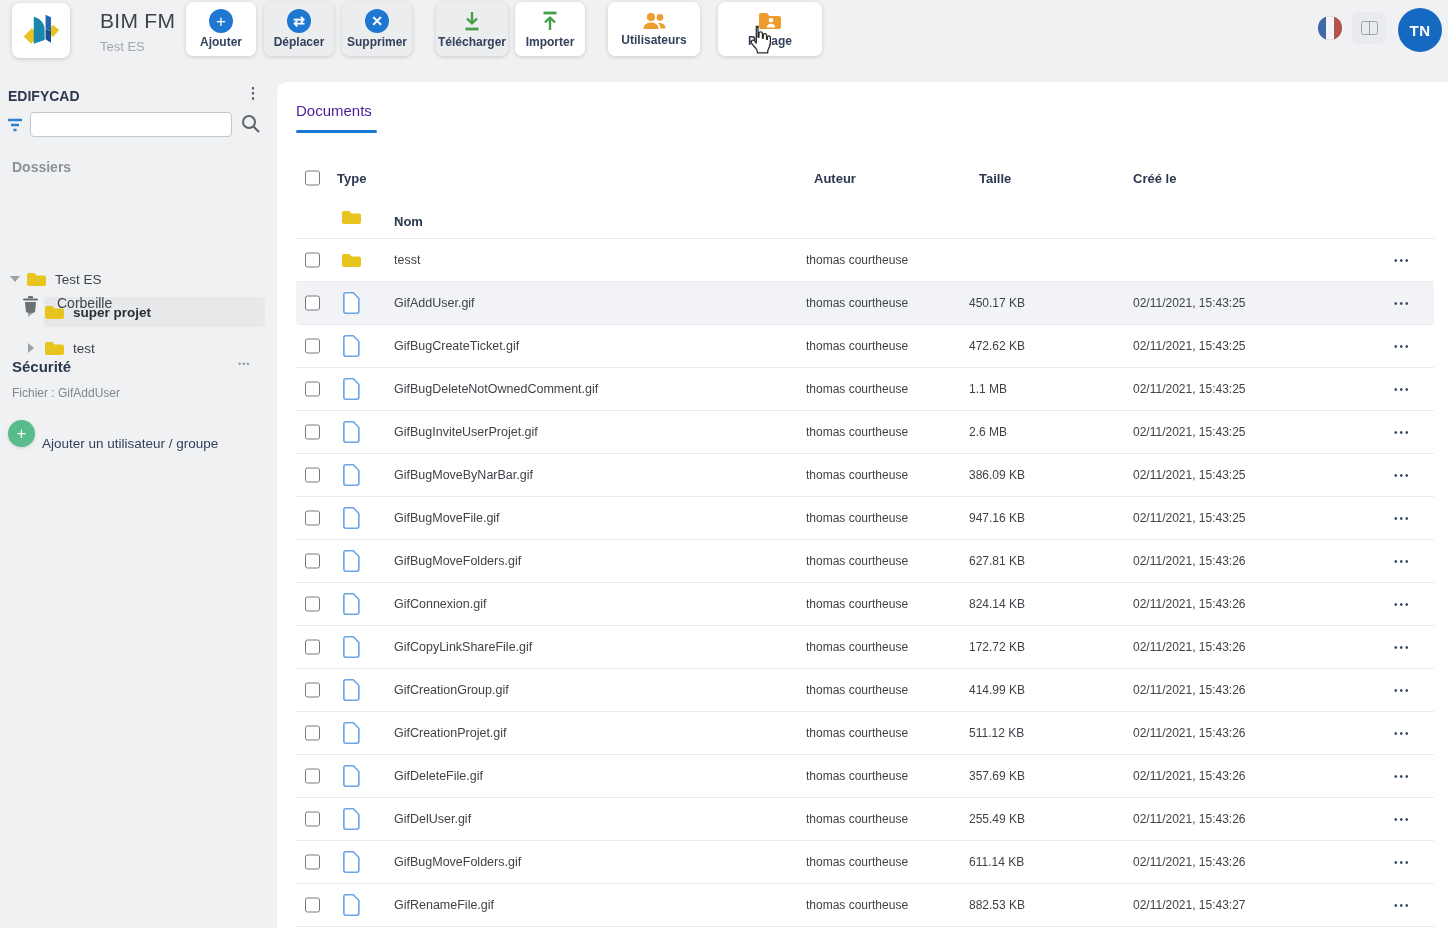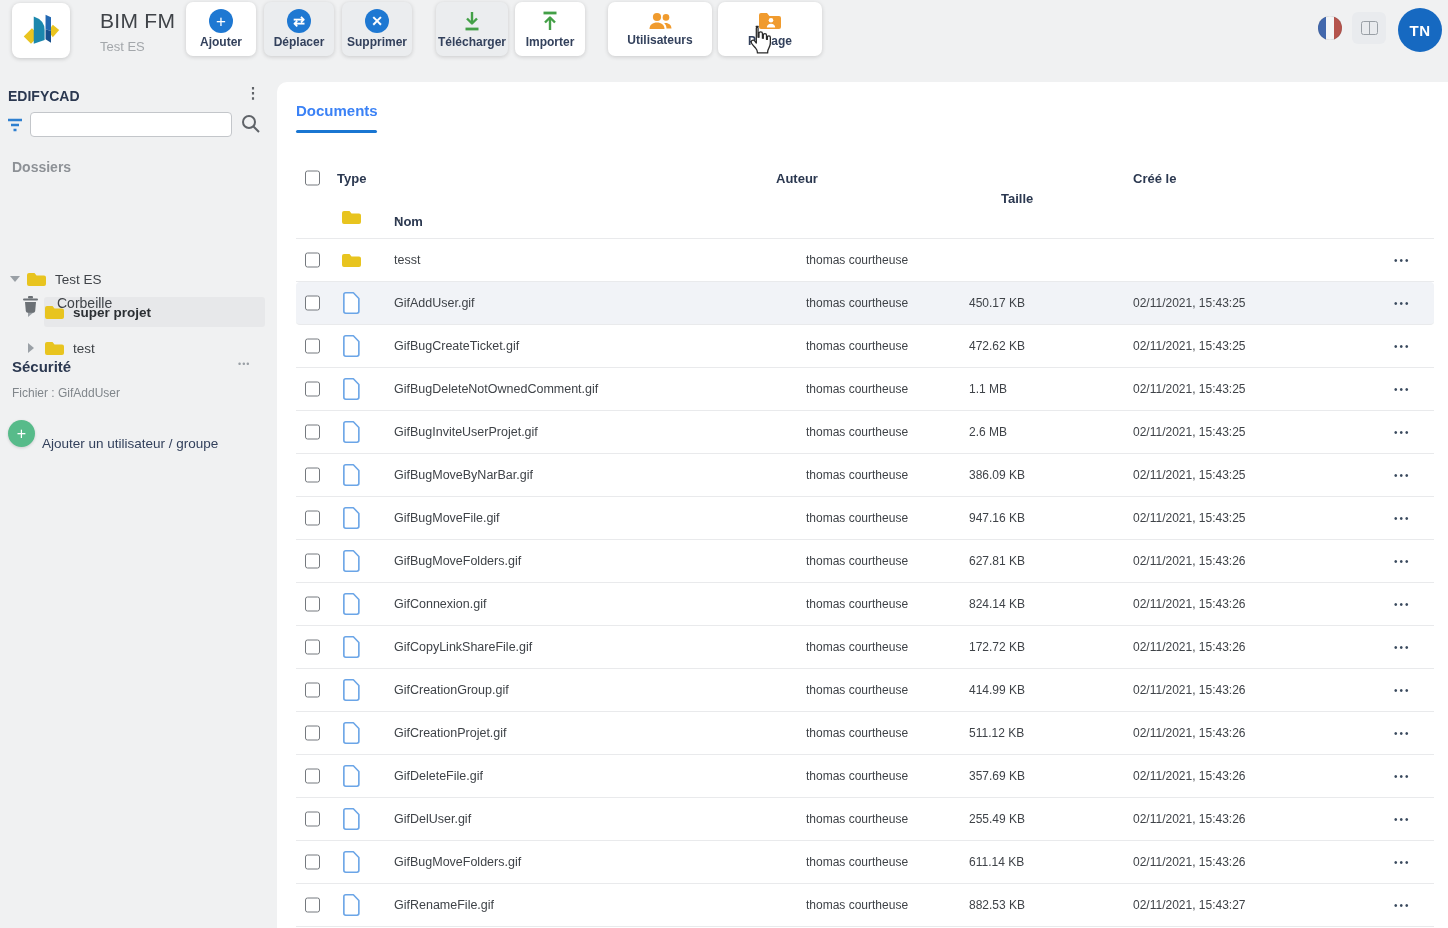--- a/index.html
+++ b/index.html
@@ -71,21 +71,21 @@
   .hdots::before { content:"\2022\2022\2022"; font-size:9px; }
   .sec-file { left:12px; top:304px; font-size:12px; color:#80868b; }
   .add-user-btn { left:8px; top:338px; width:27px; height:27px; border-radius:50%; background:#57bb8a;
                   color:#fff; display:flex; align-items:center; justify-content:center; font-size:16px;
                   cursor:pointer; box-shadow:0 1px 3px rgba(0,0,0,.15); }
   .add-user-btn::before { content:"+"; }
   .add-user-label { left:42px; top:344px; font-size:13.5px; color:#33415c; cursor:pointer;margin-top:10px; }
 
   
   .main { left:277px; top:82px; right:0; bottom:0; background:#fff; border-top-left-radius:10px; }
-  .tab { left:19px; top:20px; font-size:15px; color:#3b82f6; cursor:pointer;font-weight:bold; }
+  .tab { left:19px; top:20px; font-size:15px; color:#4c1d95; cursor:pointer; }
   .tab-underline { left:19px; top:48px; width:81px; height:3px; background:#1976d2; border-radius:2px; }
 
   .thead { left:19px; top:78px; width:1138px; height:36px; }
   .thead .col { position:absolute; top:50%; transform:translateY(-50%); font-size:13px; font-weight:700; color:#2b3850; }
   .checkbox { width:15px; height:15px; border:1.5px solid #75797e; border-radius:2.5px; background:#fff; cursor:pointer; }
 
   .tbody { left:19px; top:114px; width:1138px; }
   .trow { position:relative; width:1138px; height:43px; border-bottom:1px solid #e9eaec; }
   .trow.selected { background:#f1f3f7; border-radius:4px; }
   .cell { position:absolute; top:50%; transform:translateY(-50%); font-size:12px; color:#3f4348; white-space:nowrap; }
@@ -136,21 +136,21 @@
   <div class="tbtn-label">Télécharger</div>
 </div>
 <div class="tbtn" style="left:515px;width:70px;">
   <svg width="22" height="24" viewBox="0 0 22 24">
     <path d="M4.5 4 h13" stroke="#43a047" stroke-width="2.8" fill="none"></path>
     <path d="M11 21 V9" stroke="#43a047" stroke-width="2.4" fill="none"></path>
     <path d="M6 13.5 L11 8.5 L16 13.5" stroke="#43a047" stroke-width="2.4" fill="none" stroke-linejoin="round"></path>
   </svg>
   <div class="tbtn-label">Importer</div>
 </div>
-<div class="tbtn" style="left:608px;width:104px;">
+<div class="tbtn" style="left:608px;width:92px;">
   <svg width="28" height="20" viewBox="0 0 28 20">
     <circle cx="11" cy="6" r="4.1" fill="#f09b2e"></circle>
     <path d="M3.5 18 c0-4.2 3.3-6.4 7.5-6.4 s7.5 2.2 7.5 6.4 z" fill="#f09b2e"></path>
     <circle cx="20" cy="6.4" r="3.3" fill="#f09b2e"></circle>
     <path d="M19.5 12 c3.6 0 6 2.2 6 5.6 h-5 c0-2.2-.8-4-2.4-5.3 z" fill="#f09b2e"></path>
   </svg>
   <div class="tbtn-label">Utilisateurs</div>
 </div>
 <div class="tbtn" style="left:718px;width:104px;">
   <svg width="26" height="22" viewBox="0 0 26 22">
@@ -227,22 +227,22 @@
 </div>
 
 <div class="abs main">
   <div class="abs tab">Documents</div>
   <div class="abs tab-underline"></div>
 
   <div class="abs thead">
     <div class="col checkbox" style="left:9px;"></div>
     <div class="col" style="left:41px;">Type</div>
     <div class="col" style="left:98px;margin-top:43px;">Nom</div>
-    <div class="col" style="left:480px;">Auteur</div>
-    <div class="col" style="left:705px;margin-top:20px;">Taille</div>
+    <div class="col" style="left:518px;">Auteur</div>
+    <div class="col" style="left:683px;">Taille</div>
     <div class="col" style="left:837px;">Créé le</div>
   </div>
 
   <div class="abs tbody">
       <div class="trow">
 
     <div class="cell c-type">
       <svg width="21" height="17" viewBox="0 0 21 17">
         <path d="M1 4 a2 2 0 0 1 2-2 h5.5 l2 2.4 h7.5 a2 2 0 0 1 2 2 V13 a2 2 0 0 1-2 2 H3 a2 2 0 0 1-2-2 Z" fill="#e8c41f"></path>
       </svg>

